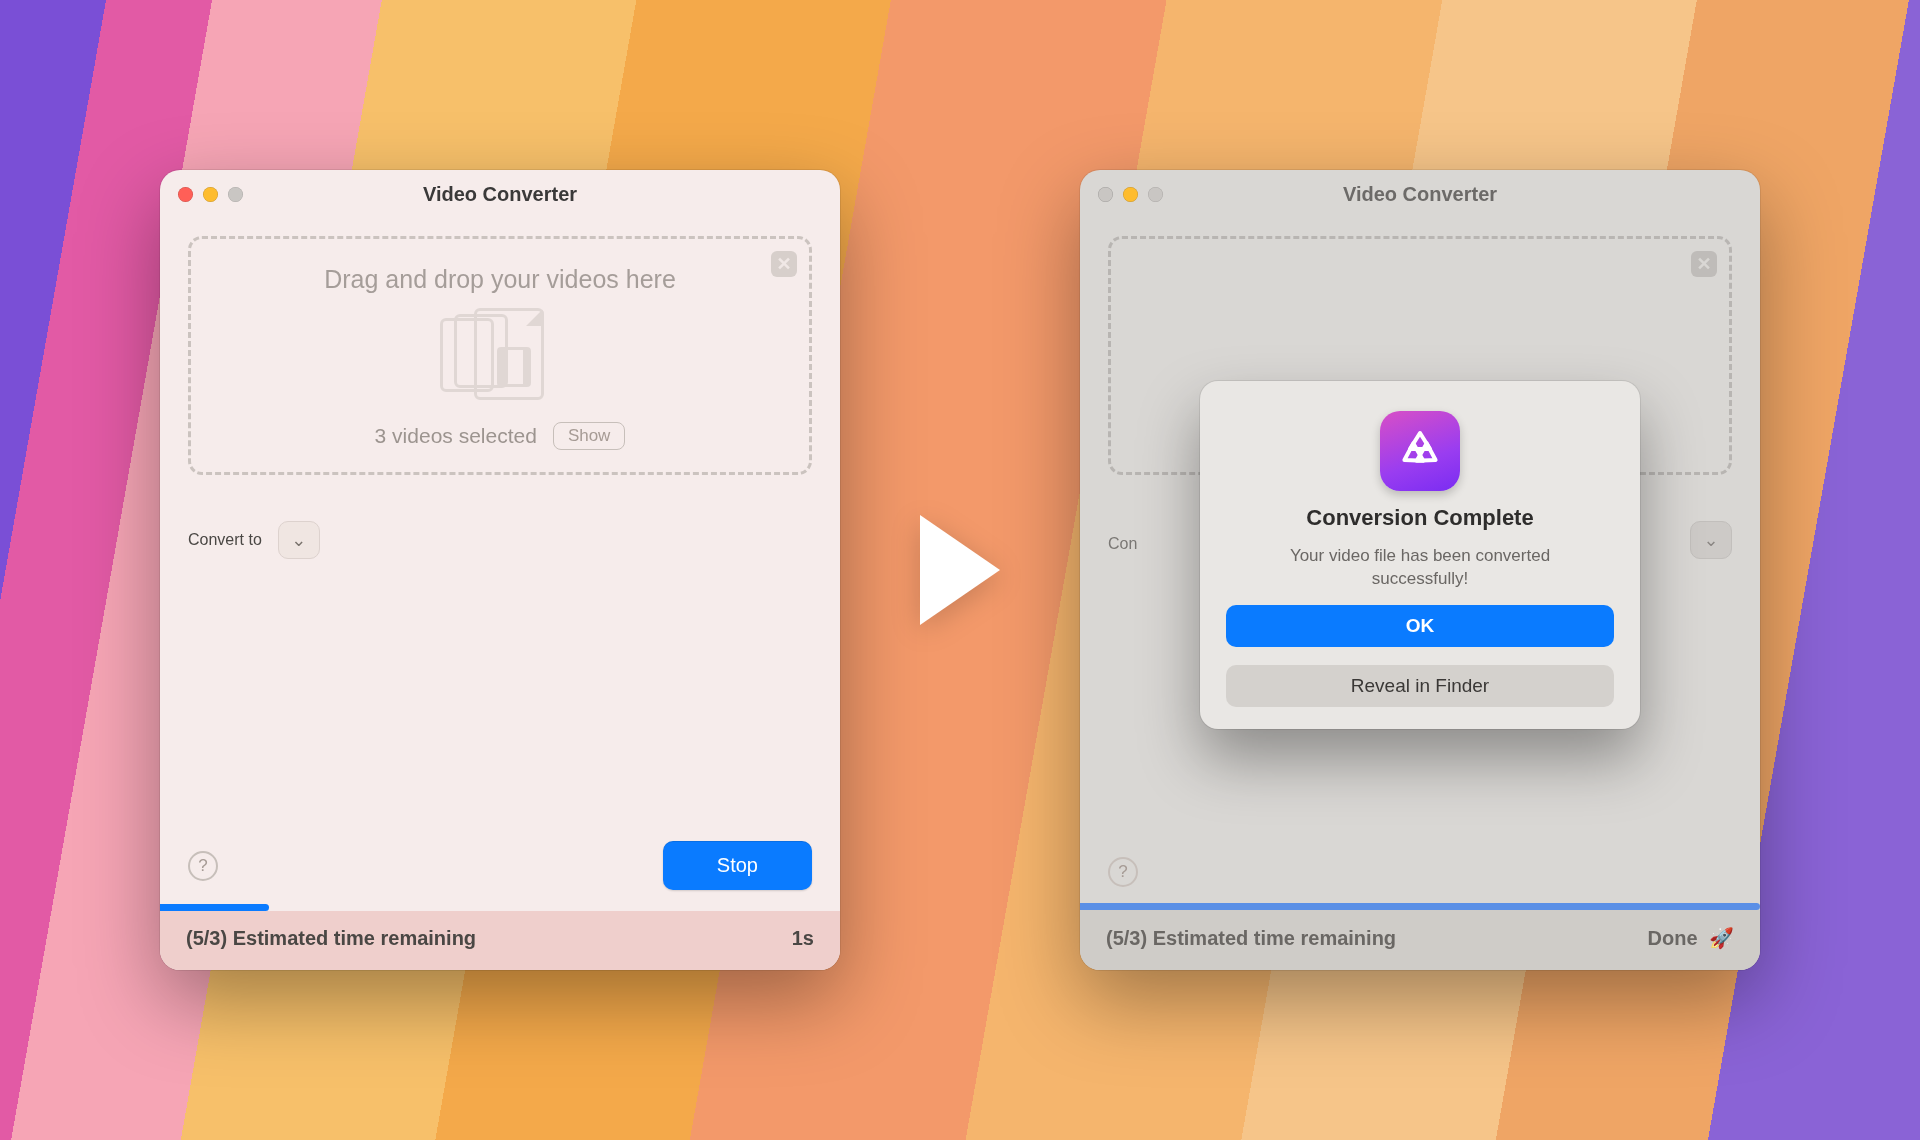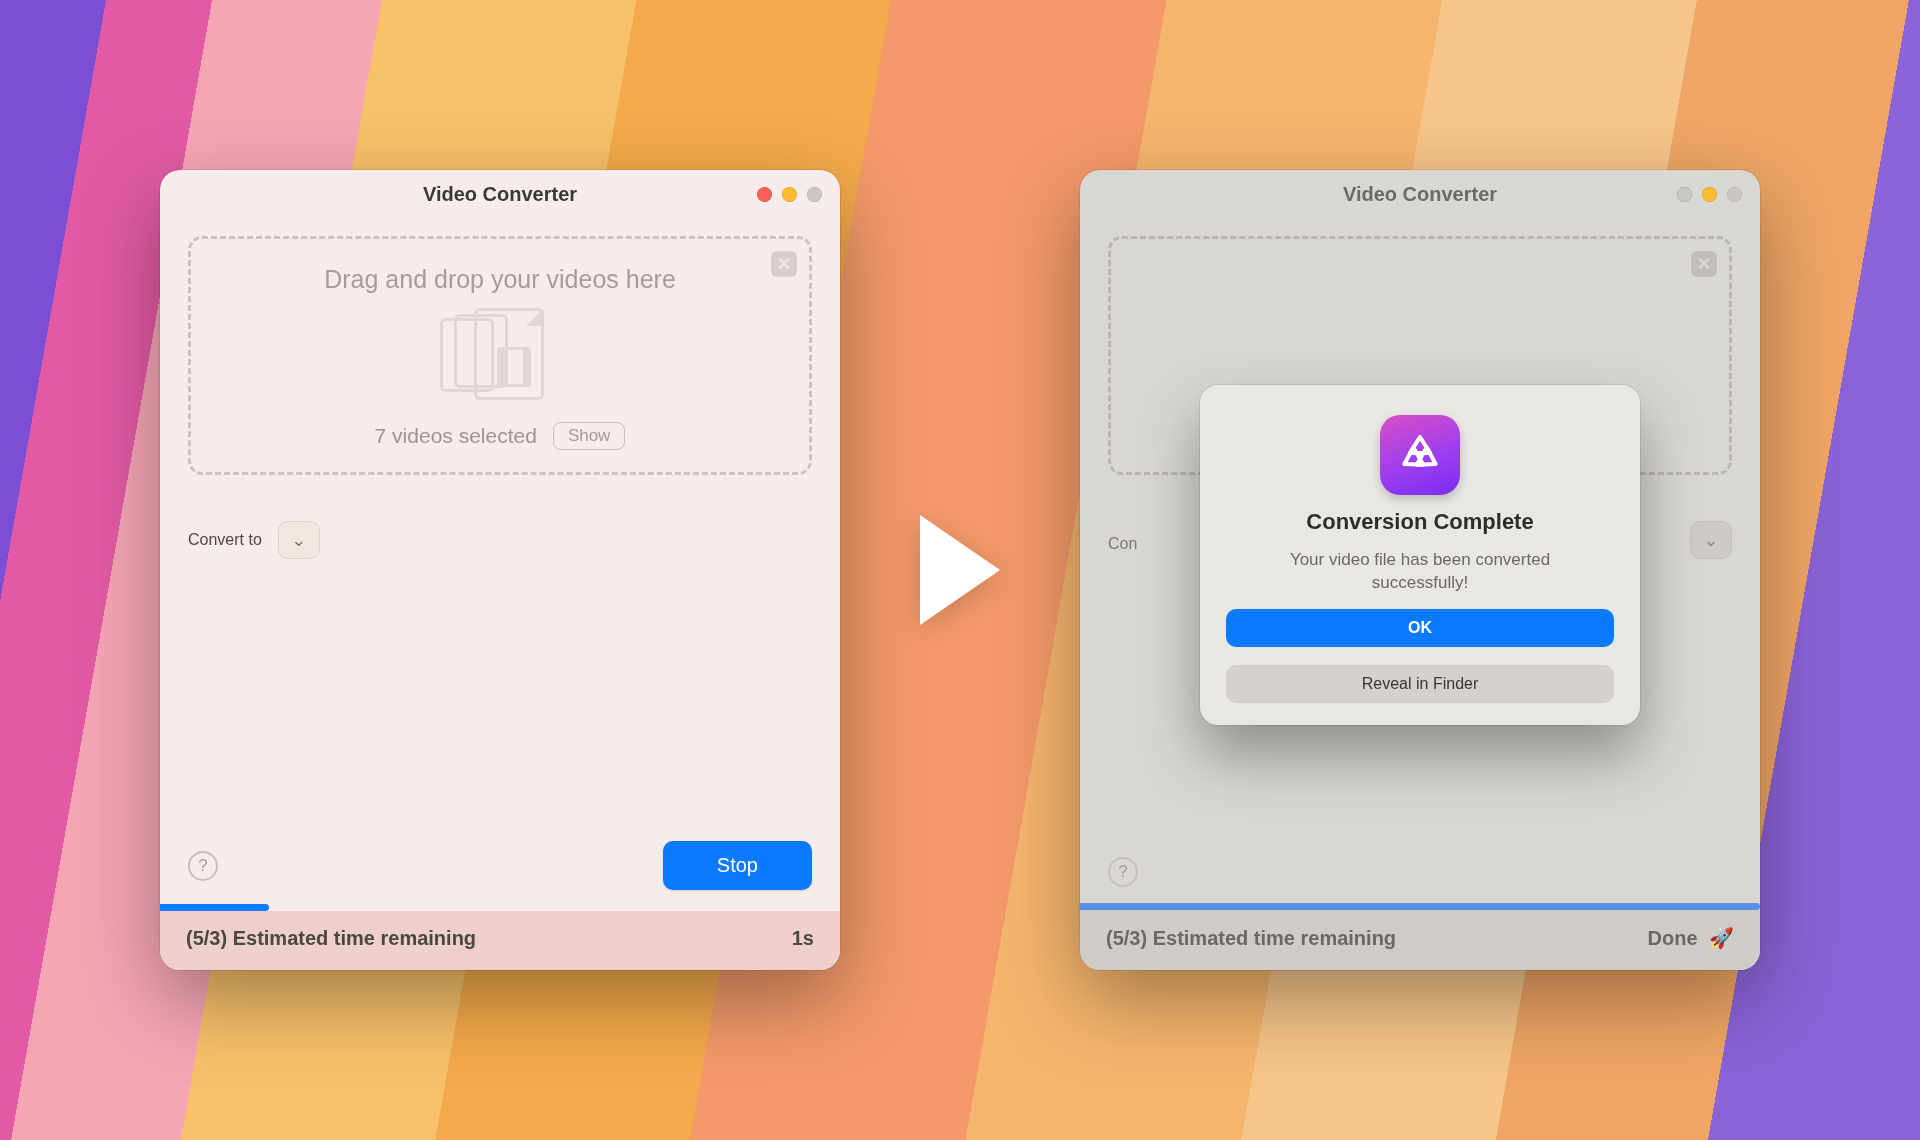--- a/index.html
+++ b/index.html
@@ -37,21 +37,20 @@
   }
   .window.left  { background: #f6eceb; }
   .window.right { background: #d9d7d4; }
 
   .titlebar {
     height: 48px;
     display: flex;
     align-items: center;
     padding: 0 18px;
     position: relative;
-    justify-content: flex-end;
   }
   .traffic { display: flex; gap: 10px; }
   .traffic span {
     width: 15px; height: 15px; border-radius: 50%;
     display: inline-block;
   }
   .dot-close     { background:#ff5f57; box-shadow: inset 0 0 0 .5px rgba(0,0,0,.2);}
   .dot-minimize  { background:#febc2e; box-shadow: inset 0 0 0 .5px rgba(0,0,0,.2);}
   .dot-zoom      { background:#c9c6c3; box-shadow: inset 0 0 0 .5px rgba(0,0,0,.15);}
   .right .dot-close { background:#c9c6c3; }
@@ -168,21 +167,21 @@
   .app-icon {
     width:80px; height:80px; border-radius:20px;
     background: linear-gradient(160deg,#d84fc6 0%, #9a3df0 60%, #7a2cf2 100%);
     display:flex; align-items:center; justify-content:center;
     box-shadow: 0 4px 10px rgba(0,0,0,.2);
   }
   .app-icon svg { width:48px; height:48px; }
   .modal h2 { font-size:22px; color:#2e2d2c; font-weight:700; }
   .modal p  { font-size:17px; color:#6a6764; text-align:center; line-height:1.35; max-width:330px;}
   .modal .mbtn {
-    width:100%; border:none; border-radius:10px; font-size:16px; padding:10px 0;
+    width:100%; border:none; border-radius:10px; font-size:19px; padding:10px 0;
   }
   .mbtn.ok   { background:#0a7bff; color:#fff; font-weight:600; }
   .mbtn.sec  { background:#d4d1cd; color:#3a3836; margin-top:4px; }
 
 </style>
 </head>
 <body>
 
 <div class="window left">
   <div class="titlebar">
@@ -199,21 +198,21 @@
       <div class="drop-close">✕</div>
       <div class="drop-hint">Drag and drop your videos here</div>
       <div class="file-illus">
         <div class="page p1"></div>
           <div class="page p2"></div>
           <div class="page p3">
             <div class="film"></div>
           </div>
       </div>
       <div class="sel-row">
-        <span>7 videos selected</span>
+        <span>3 videos selected</span>
         <button class="show-btn">Show</button>
       </div>
     </div>
 
     <div class="convert-row">
       <span class="convert-label">Convert to</span>
       <div class="chevbox">
         <span>⌄</span>
       </div>
     </div>

